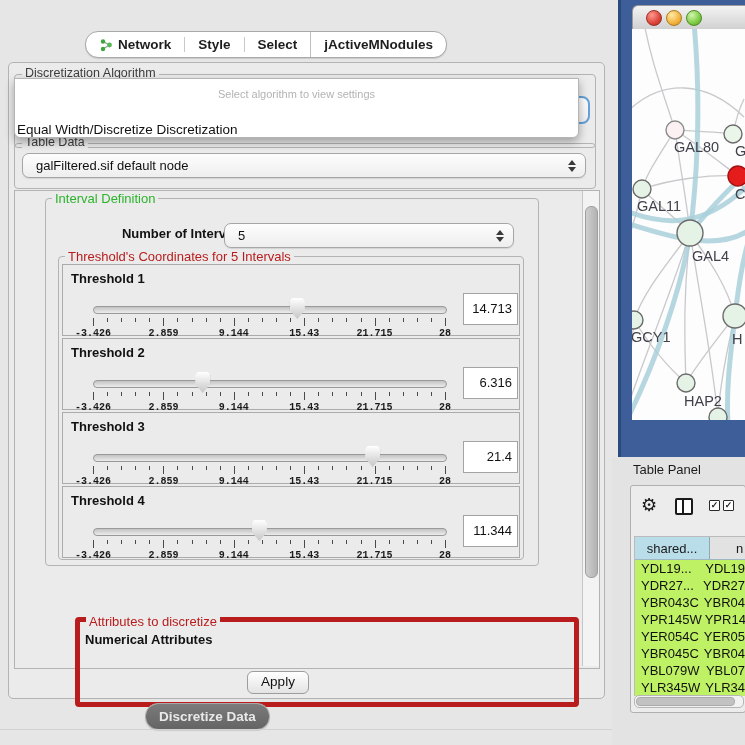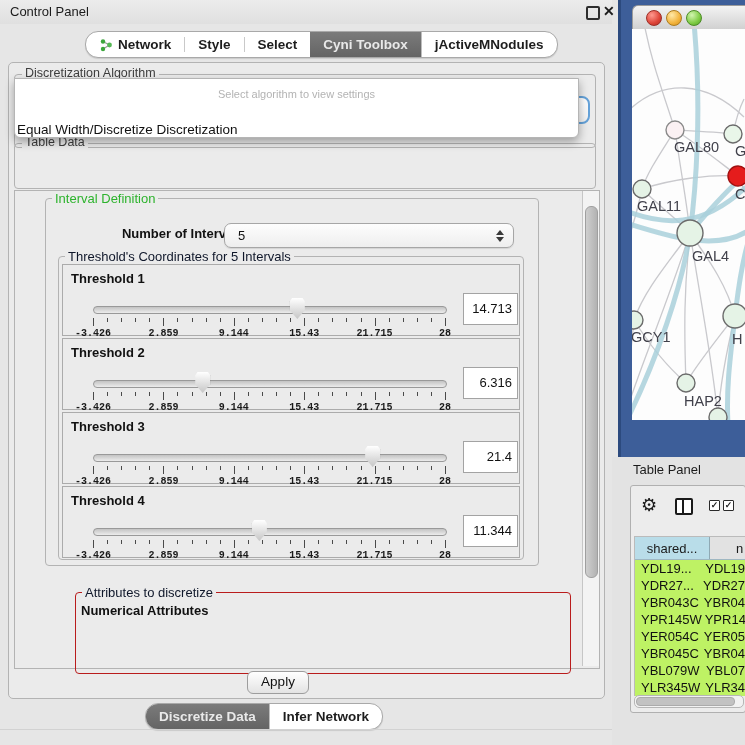--- a/index.html
+++ b/index.html
@@ -22,21 +22,21 @@
   #top-tabs{left:85px;top:31px;}
   #bottom-tabs{left:145px;top:703px;}
   #net-tab-ic{margin-right:5px;}
 
   #main-panel{left:8px;top:62px;width:595px;height:635px;background:#ebebeb;border:1px solid #b3b3b3;border-radius:5px;}
 
   .group{border:1px solid #b3b3b3;border-radius:4px;}
   .gtitle{position:absolute;font-size:12.5px;line-height:13px;background:#ebebeb;padding:0 3px;white-space:nowrap;}
   .gt-black{color:#3d3d3d;font-weight:400;}
   .gt-green{color:#2db32d;}
-  .gt-blue{color:#0f172a;}
+  .gt-blue{color:#b91c1c;}
 
   #algo-group{left:14px;top:74px;width:580px;height:72px;}
   #algo-title{left:22px;top:67px;}
   #algo-combo{left:20px;top:96px;width:566px;height:24px;background:linear-gradient(#fdfdfd,#f0f0f0);
     border:2px solid #64a1d8;border-radius:8px;}
 
   
   #popup{left:14px;top:78px;width:563px;height:58px;background:#fff;border:1px solid #b5b5b5;
     border-radius:0 0 6px 6px;box-shadow:0 4px 10px rgba(0,0,0,.33);z-index:30;}
   #popup-hint{left:0;top:9px;width:100%;text-align:center;font-size:11px;color:#b3b3b3;}
@@ -74,21 +74,21 @@
     clip-path:polygon(15% 0,85% 0,100% 15%,100% 58%,50% 100%,0 58%,0 15%);
     filter:drop-shadow(0 0 1px #777);}
   .ticks{position:absolute;left:0;top:23px;width:352px;height:9px;}
   .tick{position:absolute;top:0;width:1px;height:4px;background:#4a4a4a;}
   .tick.maj{height:8px;}
   .tlabs{position:absolute;left:0;top:33px;width:352px;height:11px;}
   .tlab{position:absolute;transform:translateX(-50%);font-size:10px;font-weight:700;color:#1a1a1a;white-space:nowrap;}
   .th-value{position:absolute;left:400px;top:28px;width:48px;height:30px;background:#fff;border:1px solid #a3a3a3;
     font-size:13px;color:#111;text-align:right;line-height:30px;padding-right:5px;}
 
-  #attr-group{left:29px;top:393px;width:494px;height:80px;border:1px solid #b91c1c;border-radius:4px;}
+  #attr-group{left:29px;top:418px;width:494px;height:80px;border:5px solid #b91c1c;border-radius:4px;}
   #attr-title{left:6px;top:-7px;font-size:13px;}
   #attr-sub{position:absolute;left:5px;top:10px;font-size:13px;font-weight:700;color:#111;}
   #attr-list{position:absolute;left:7px;top:28px;width:434px;height:50px;background:#fff;border:1px solid #b9b9b9;overflow:hidden;}
   .attr-item{height:16px;line-height:16px;font-size:13px;color:#111;padding-left:24px;white-space:nowrap;}
   #attr-scroll{position:absolute;right:0;top:0;width:13px;height:100%;background:#f1f1f1;border-left:1px solid #ccc;}
   #attr-thumb{position:absolute;left:1px;top:2px;width:9px;height:36px;border-radius:5px;background:#bdbdbd;border:1px solid #a5a5a5;}
 
   #apply-btn{left:247px;top:671px;width:60px;height:21px;background:linear-gradient(#ffffff,#e3e3e3);
     border:1px solid #9d9d9d;border-radius:6px;font-size:13.5px;color:#111;text-align:center;line-height:20px;}
 
@@ -122,48 +122,40 @@
   .c0{width:74px;padding-left:6px;box-sizing:border-box;}
   .c1{padding-left:3px;}
   #tp-hscroll{position:absolute;left:3px;top:209px;width:108px;height:11px;background:#f2f2f2;border:1px solid #b6b6b6;border-radius:5px;}
   #tp-hthumb{position:absolute;left:1px;top:1px;width:97px;height:7px;border-radius:4px;background:#c2c2c2;border:1px solid #ababab;}
 </style>
 </head>
 <body>
 
 <div id="root">
 
-  <div class="abs" id="titlebar">
-    <span class="abs" id="panel-title">Control Panel</span>
-    <span class="abs" id="float-ic"></span>
-    <span class="abs" id="close-ic">✕</span>
-  </div>
 
   <div class="abs capsule" id="top-tabs">
     <div class="seg">
       <svg id="net-tab-ic" width="14" height="14" viewBox="0 0 14 14">
         <line x1="4" y1="3.5" x2="10.5" y2="7" stroke="#9a9a9a" stroke-width="1.2"></line>
         <line x1="4" y1="11" x2="10.5" y2="7" stroke="#9a9a9a" stroke-width="1.2"></line>
         <circle cx="4" cy="3.5" r="2.2" fill="#3da63d"></circle>
           <circle cx="4" cy="11" r="2.2" fill="#3da63d"></circle>
         <circle cx="10.5" cy="7" r="2.4" fill="#55b855"></circle>
         </svg>
       <span>Network</span>
     </div>
     <div class="vsep"></div>
     <div class="seg">
         <span>Style</span>
       </div>
     <div class="vsep"></div>
     <div class="seg">
         <span>Select</span>
       </div>
-    <div class="seg sel">
-        <span>Cyni Toolbox</span>
-      </div>
     <div class="seg bord">
         <span>jActiveMNodules</span>
       </div>
   </div>
 
   <div class="abs" id="main-panel"></div>
 
   <div class="abs group" id="algo-group"></div>
   <span class="gtitle gt-black abs" id="algo-title">Discretization Algorithm</span>
   <div class="abs" id="algo-combo">
@@ -173,20 +165,27 @@
       </span>
   </div>
 
   <div class="abs" id="popup">
     <div class="abs" id="popup-hint">Select algorithm to view settings</div>
     <div class="abs popup-item" id="popup-item-1">Equal Width/Discretize Discretization</div>
   </div>
 
   <div class="abs group" id="tdata-group"></div>
   <span class="gtitle gt-black abs" id="tdata-title">Table Data</span>
+  <div class="abs combo" id="tdata-combo">
+    <span class="combo-text">galFiltered.sif default node</span>
+    <span class="stepper">
+        <span class="tri-up"></span>
+        <span class="tri-dn"></span>
+      </span>
+  </div>
 
   <div class="abs" id="scrollpane">
     <div class="abs" id="interval-group">
       <span class="gtitle gt-green" id="interval-title" style="top:-7px;left:6px;font-size:13px;">Interval Definition</span>
       <span class="abs" id="noi-label">Number of Intervals</span>
       <div class="abs combo" id="noi-combo">
         <span class="combo-text">5</span>
         <span class="stepper">
             <span class="tri-up"></span>
             <span class="tri-dn"></span>
@@ -381,23 +380,20 @@
     <div class="abs" id="v-scroll">
       <div class="abs" id="v-thumb"></div>
     </div>
   </div>
 
   <div class="abs" id="apply-btn">Apply</div>
 
   <div class="abs capsule" id="bottom-tabs">
     <div class="seg sel">
         <span>Discretize Data</span>
-      </div>
-    <div class="seg bord">
-        <span>Infer Network</span>
       </div>
   </div>
 
   <div class="abs" id="bottom-line"></div>
 
   <div class="abs" id="net-frame"></div>
   <div class="abs" id="net-titlebar">
     <span class="light" id="light-red"></span>
     <span class="light" id="light-yellow"></span>
     <span class="light" id="light-green"></span>

